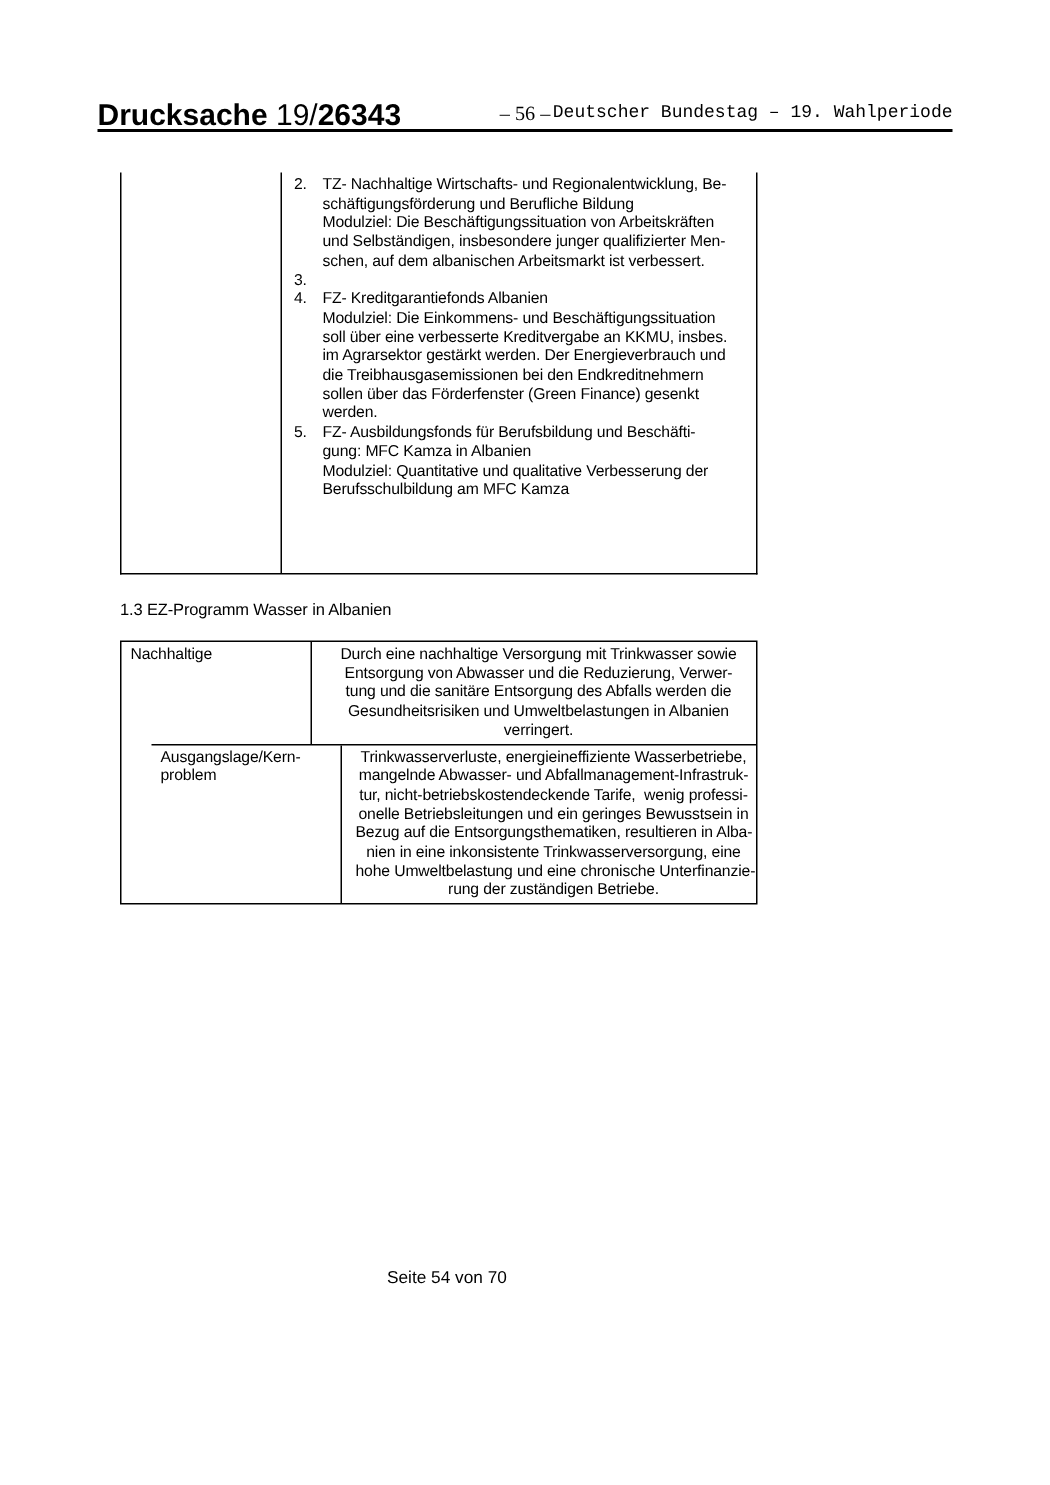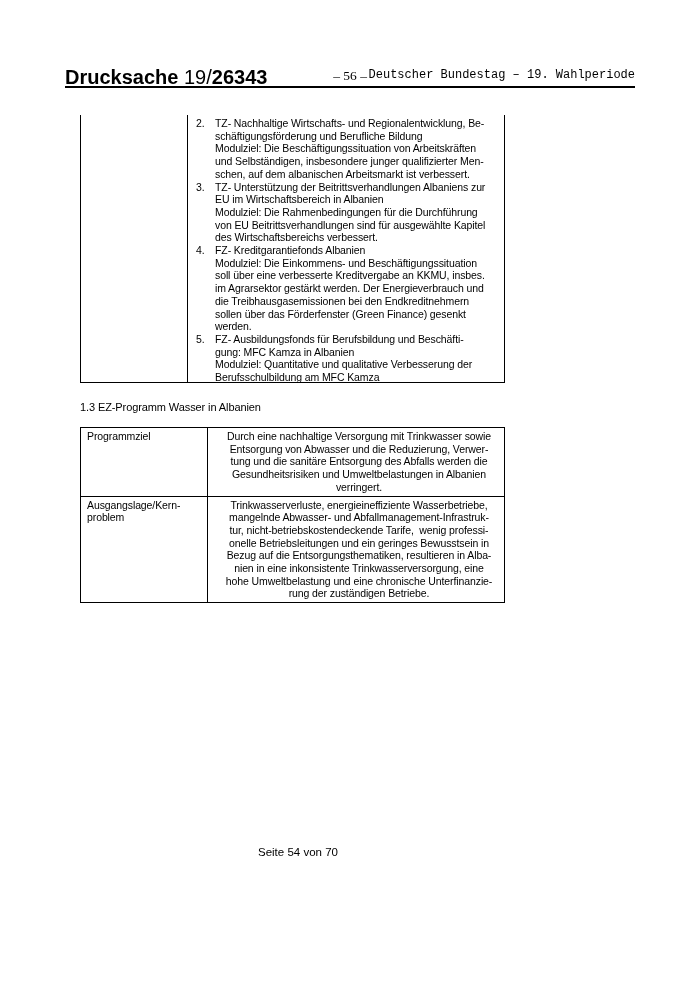--- a/index.html
+++ b/index.html
@@ -102,21 +102,21 @@
     width: 425px;
     box-sizing: border-box;
     border: 1px solid #000;
     font-size: 10.5px;
     line-height: 12.7px;
     letter-spacing: -0.1px;
   }
   .t2-row { display: flex; }
   .t2-row + .t2-row { border-top: 1px solid #000; }
   .t2-row:nth-child(1) { min-height: 66px; }
-  .t2-row:nth-child(2) { min-height: 105px; }
+  .t2-row:nth-child(2) { min-height: 105px; margin-left: 20px; }
   .t2-label {
     width: 127px;
     flex: none;
     box-sizing: border-box;
     border-right: 1px solid #000;
     padding: 2px 4px 2px 6px;
     white-space: pre;
   }
   .t2-text {
     flex: 1;
@@ -151,25 +151,20 @@
       <div class="list-item">
         <span class="li-num">2.</span>
         <span class="li-text">TZ- Nachhaltige Wirtschafts- und Regionalentwicklung, Be-
 schäftigungsförderung und Berufliche Bildung
 Modulziel: Die Beschäftigungssituation von Arbeitskräften
 und Selbständigen, insbesondere junger qualifizierter Men-
 schen, auf dem albanischen Arbeitsmarkt ist verbessert.</span>
       </div>
       <div class="list-item">
         <span class="li-num">3.</span>
-        <span class="li-text">TZ- Unterstützung der Beitrittsverhandlungen Albaniens zur
-EU im Wirtschaftsbereich in Albanien
-Modulziel: Die Rahmenbedingungen für die Durchführung
-von EU Beitrittsverhandlungen sind für ausgewählte Kapitel
-des Wirtschaftsbereichs verbessert.</span>
       </div>
       <div class="list-item">
         <span class="li-num">4.</span>
         <span class="li-text">FZ- Kreditgarantiefonds Albanien
 Modulziel: Die Einkommens- und Beschäftigungssituation
 soll über eine verbesserte Kreditvergabe an KKMU, insbes.
 im Agrarsektor gestärkt werden. Der Energieverbrauch und
 die Treibhausgasemissionen bei den Endkreditnehmern
 sollen über das Förderfenster (Green Finance) gesenkt
 werden.</span>
@@ -181,21 +176,21 @@
 Modulziel: Quantitative und qualitative Verbesserung der
 Berufsschulbildung am MFC Kamza</span>
       </div>
     </div>
   </div>
 
   <div class="heading">1.3 EZ-Programm Wasser in Albanien</div>
 
   <div class="t2">
     <div class="t2-row">
-      <div class="t2-label">Programmziel</div>
+      <div class="t2-label">Nachhaltige</div>
       <div class="t2-text">Durch eine nachhaltige Versorgung mit Trinkwasser sowie
 Entsorgung von Abwasser und die Reduzierung, Verwer-
 tung und die sanitäre Entsorgung des Abfalls werden die
 Gesundheitsrisiken und Umweltbelastungen in Albanien
 verringert.</div>
     </div>
     <div class="t2-row">
       <div class="t2-label">Ausgangslage/Kern-
 problem</div>
       <div class="t2-text">Trinkwasserverluste, energieineffiziente Wasserbetriebe,

